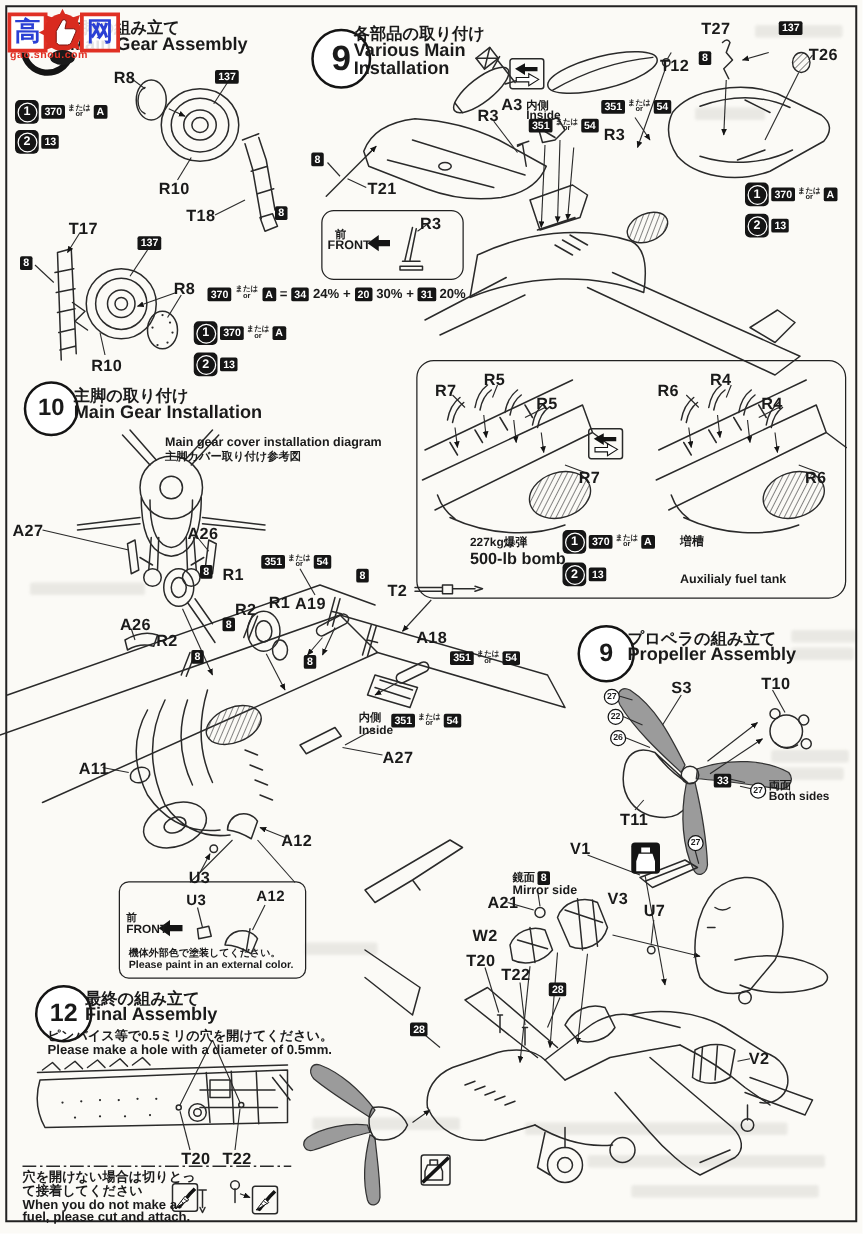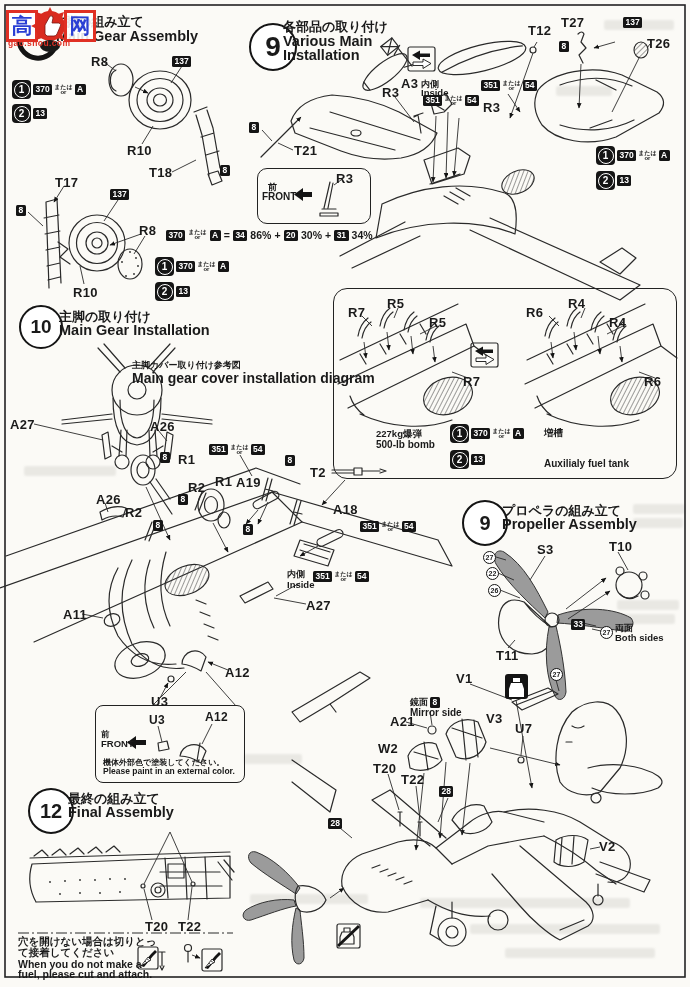--- a/index.html
+++ b/index.html
@@ -451,21 +451,21 @@
   <div class="lbl" style="left:127px;top:143px">R10</div>
   <div class="lbl" style="left:149px;top:165px">T18</div>
   <div class="lbl" style="left:55px;top:175px">T17</div>
   <div class="lbl" style="left:139px;top:223px">R8</div>
   <div class="lbl" style="left:73px;top:285px">R10</div>
   <div class="lbl" style="left:294px;top:143px">T21</div>
   <div class="lbl" style="left:382px;top:85px">R3</div>
   <div class="lbl" style="left:401px;top:76px">A3</div>
   <div class="lbl" style="left:483px;top:100px">R3</div>
   <div class="lbl" style="left:336px;top:171px">R3</div>
-  <div class="lbl" style="left:528px;top:23px">T12</div>
+  <div class="lbl" style="left:528px;top:45px">T12</div>
   <div class="lbl" style="left:561px;top:15px">T27</div>
   <div class="lbl" style="left:647px;top:36px">T26</div>
   <div class="lbl" style="left:348px;top:305px">R7</div>
   <div class="lbl" style="left:387px;top:296px">R5</div>
   <div class="lbl" style="left:429px;top:315px">R5</div>
   <div class="lbl" style="left:463px;top:374px">R7</div>
   <div class="lbl" style="left:526px;top:305px">R6</div>
   <div class="lbl" style="left:568px;top:296px">R4</div>
   <div class="lbl" style="left:609px;top:315px">R4</div>
   <div class="lbl" style="left:644px;top:374px">R6</div>
@@ -657,65 +657,67 @@
 
   <div class="row" style="left:166px;top:229px;gap:3px">
     <span class="chip">370</span>
     <span class="mat">
         <span>または</span>
         <span>or</span>
       </span>
     <span class="chip">A</span>
     <span class="ftx">=</span>
     <span class="chip">34</span>
-      <span class="ftx">86%</span>
+      <span class="ftx">24%</span>
     <span class="ftx">+</span>
     <span class="chip">20</span>
       <span class="ftx">30%</span>
     <span class="ftx">+</span>
     <span class="chip">31</span>
-      <span class="ftx">34%</span>
+      <span class="ftx">20%</span>
   </div>
 
   <div class="circ" style="left:483px;top:551px">27</div>
   <div class="circ" style="left:486px;top:567px">22</div>
   <div class="circ" style="left:488px;top:584px">26</div>
   <div class="circ" style="left:600px;top:626px">27</div>
   <div class="circ" style="left:550px;top:668px">27</div>
 
   <div class="jp" style="left:268px;top:181px">前</div>
   <div class="en" style="left:262px;top:191px;font-size:10px">FRONT</div>
 
   <div class="jp" style="left:421px;top:78px">内側</div>
   <div class="en" style="left:421px;top:87px">Inside</div>
 
   <div class="jp" style="left:287px;top:568px">内側</div>
   <div class="en" style="left:287px;top:579px">Inside</div>
 
   <div class="jp" style="left:132px;top:359px">主脚カバー取り付け参考図</div>
-  <div class="en" style="left:132px;top:370px;font-size:14px">Main gear cover installation diagram</div>
+  <div class="en" style="left:132px;top:349px;font-size:10px">Main gear cover installation diagram</div>
 
   <div class="jp" style="left:376px;top:428px;font-size:9.5px">227kg爆弾</div>
-  <div class="en" style="left:376px;top:439px;font-size:10px">500-lb bomb</div>
+  <div class="en" style="left:376px;top:439px;font-size:13px">500-lb bomb</div>
   <div class="jp" style="left:544px;top:427px;font-size:9.5px">増槽</div>
   <div class="en" style="left:544px;top:458px;font-size:10px">Auxilialy fuel tank</div>
 
   <div class="jp" style="left:101px;top:729px;font-size:8.5px">前</div>
   <div class="en" style="left:101px;top:738px;font-size:9.5px">FRONT</div>
   <div class="jp" style="left:103px;top:757px;font-size:8px">機体外部色で塗装してください。</div>
   <div class="en" style="left:103px;top:766px;font-size:8.5px">Please paint in an external color.</div>
 
   <div class="row" style="left:410px;top:696px;gap:2px">
     <span style="font-size:9px;font-weight:700">鏡面</span>
     <span class="chip">8</span>
   </div>
   <div class="en" style="left:410px;top:707px;font-size:10px">Mirror side</div>
 
   <div class="jp" style="left:615px;top:622px">両面</div>
   <div class="en" style="left:615px;top:632px;font-size:9.5px">Both sides</div>
 
+  <div class="jpb" style="left:38px;top:822px">ピンバイス等で0.5ミリの穴を開けてください。</div>
+  <div class="enb" style="left:38px;top:834px">Please make a hole with a diameter of 0.5mm.</div>
 
   <div class="jpb" style="left:18px;top:935px">穴を開けない場合は切りとっ</div>
   <div class="jpb" style="left:18px;top:946px">て接着してください</div>
   <div class="enb" style="left:18px;top:958px">When you do not make a</div>
   <div class="enb" style="left:18px;top:968px">fuel, please cut and attach.</div>
 
 </div>
 
 </body></html>

